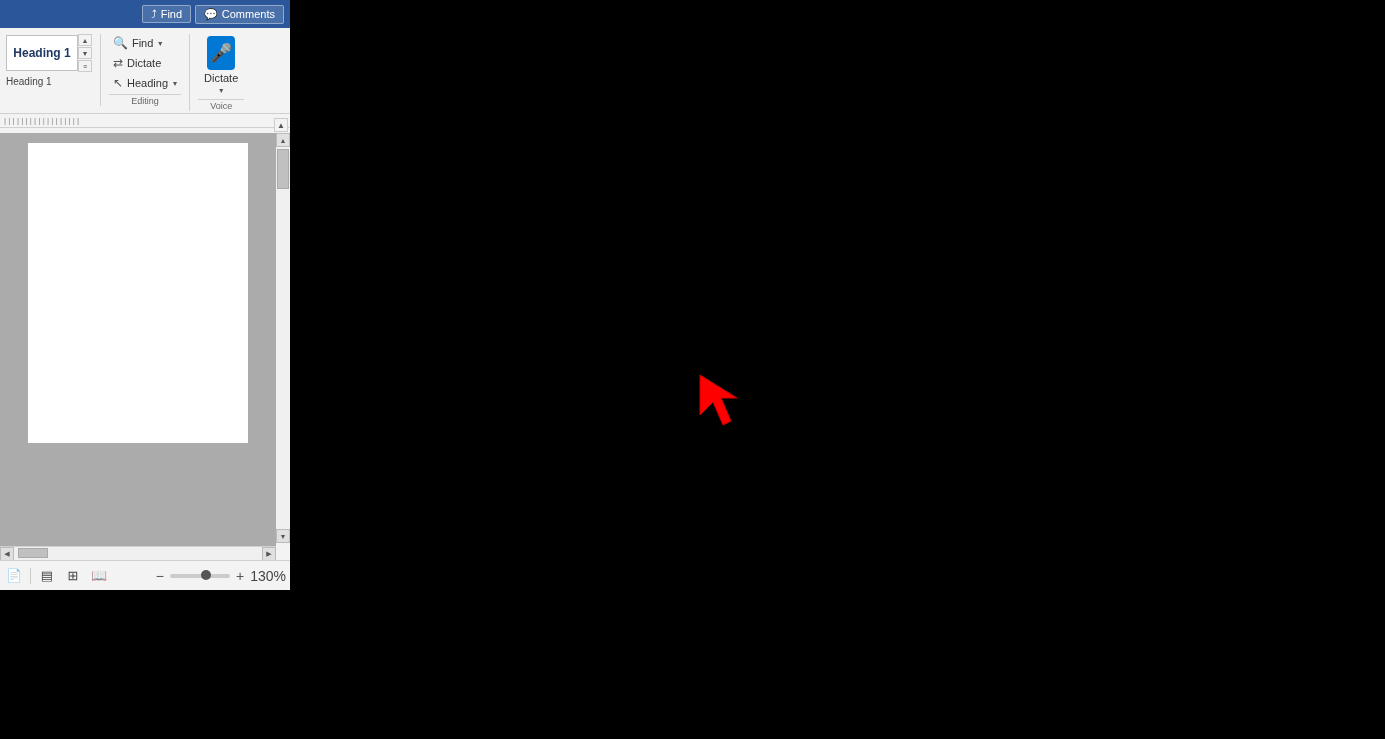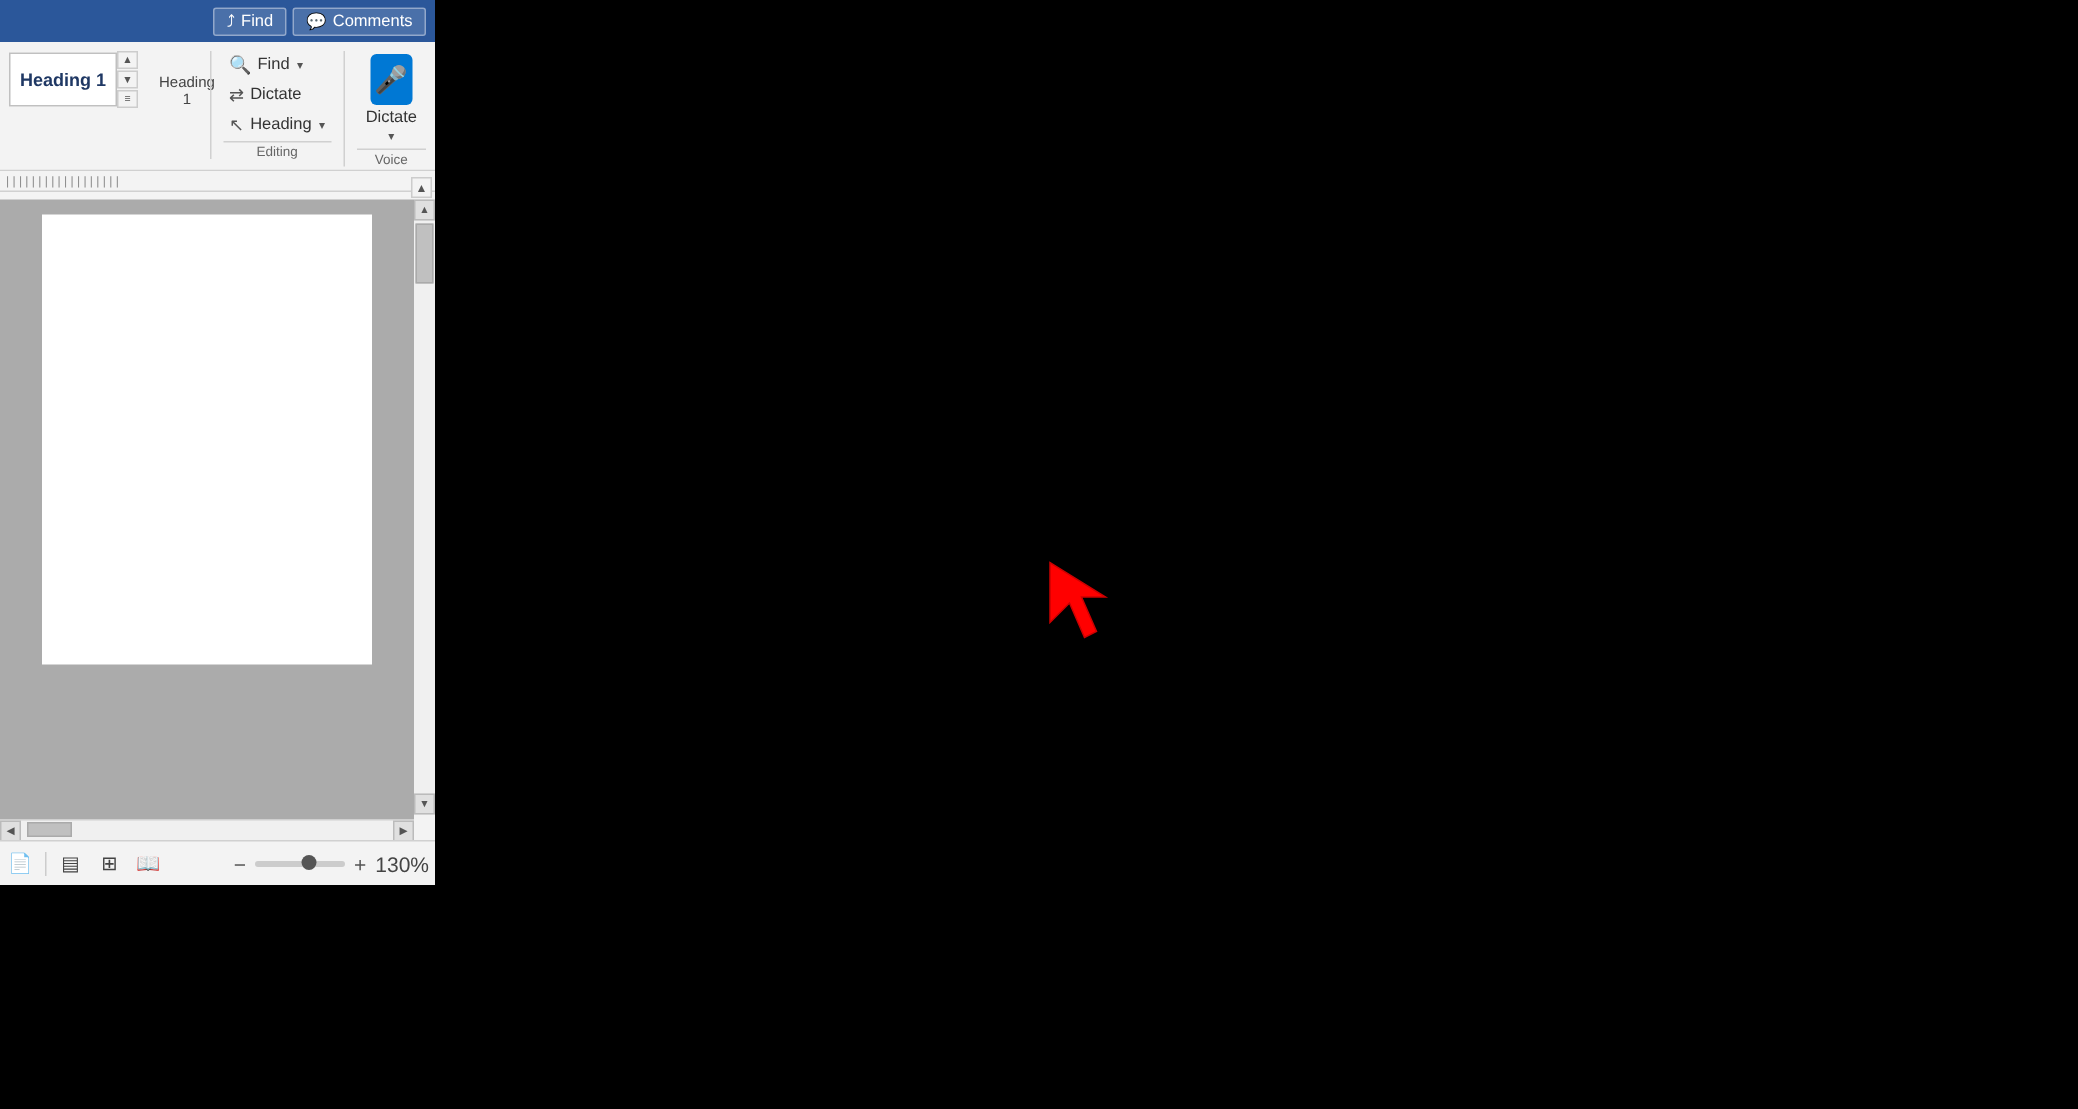--- a/index.html
+++ b/index.html
@@ -59,22 +59,23 @@
       background: #f3f3f3;
       padding: 4px 6px 2px 6px;
       display: flex;
       align-items: flex-start;
       gap: 8px;
     }
 
     
     .styles-panel {
       display: flex;
-      align-items: flex-end;
-      gap: 14px;
+      flex-direction: column;
+      align-items: flex-start;
+      gap: 4px;
       min-width: 80px;
     }
 
     .style-preview {
       background: #fff;
       border: 1px solid #c0c0c0;
       width: 72px;
       height: 36px;
       display: flex;
       align-items: center;

